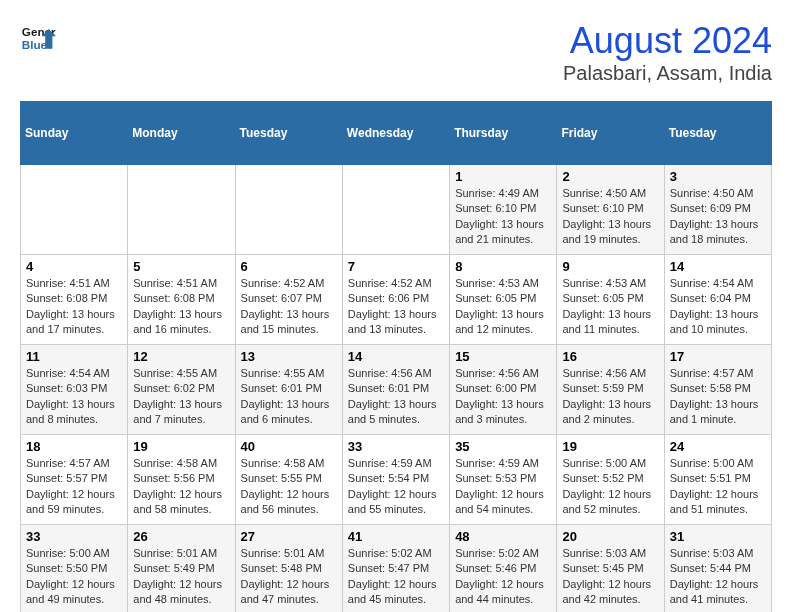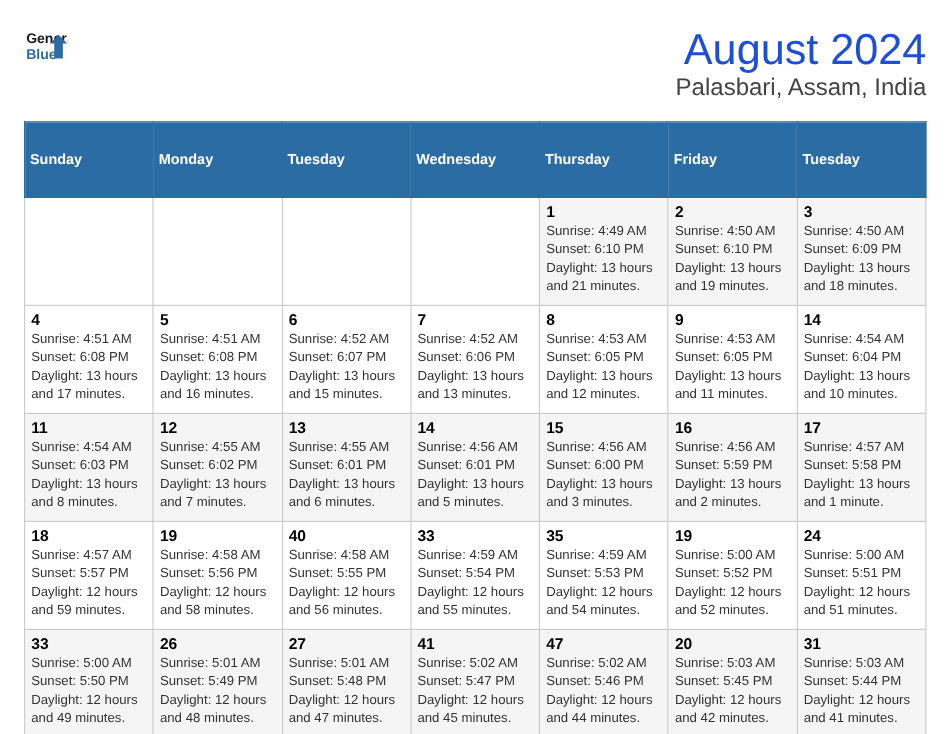--- a/index.html
+++ b/index.html
@@ -232,21 +232,21 @@
         </td>
         <td>
           <span class="day-number">27</span>
           <div class="cell-text">Sunrise: 5:01 AM<br>Sunset: 5:48 PM<br>Daylight: 12 hours<br>and 47 minutes.</div>
         </td>
         <td>
           <span class="day-number">41</span>
           <div class="cell-text">Sunrise: 5:02 AM<br>Sunset: 5:47 PM<br>Daylight: 12 hours<br>and 45 minutes.</div>
         </td>
         <td>
-          <span class="day-number">47</span>
+          <span class="day-number">48</span>
           <div class="cell-text">Sunrise: 5:02 AM<br>Sunset: 5:46 PM<br>Daylight: 12 hours<br>and 44 minutes.</div>
         </td>
         <td>
           <span class="day-number">20</span>
           <div class="cell-text">Sunrise: 5:03 AM<br>Sunset: 5:45 PM<br>Daylight: 12 hours<br>and 42 minutes.</div>
         </td>
         <td>
           <span class="day-number">31</span>
           <div class="cell-text">Sunrise: 5:03 AM<br>Sunset: 5:44 PM<br>Daylight: 12 hours<br>and 41 minutes.</div>
         </td>

